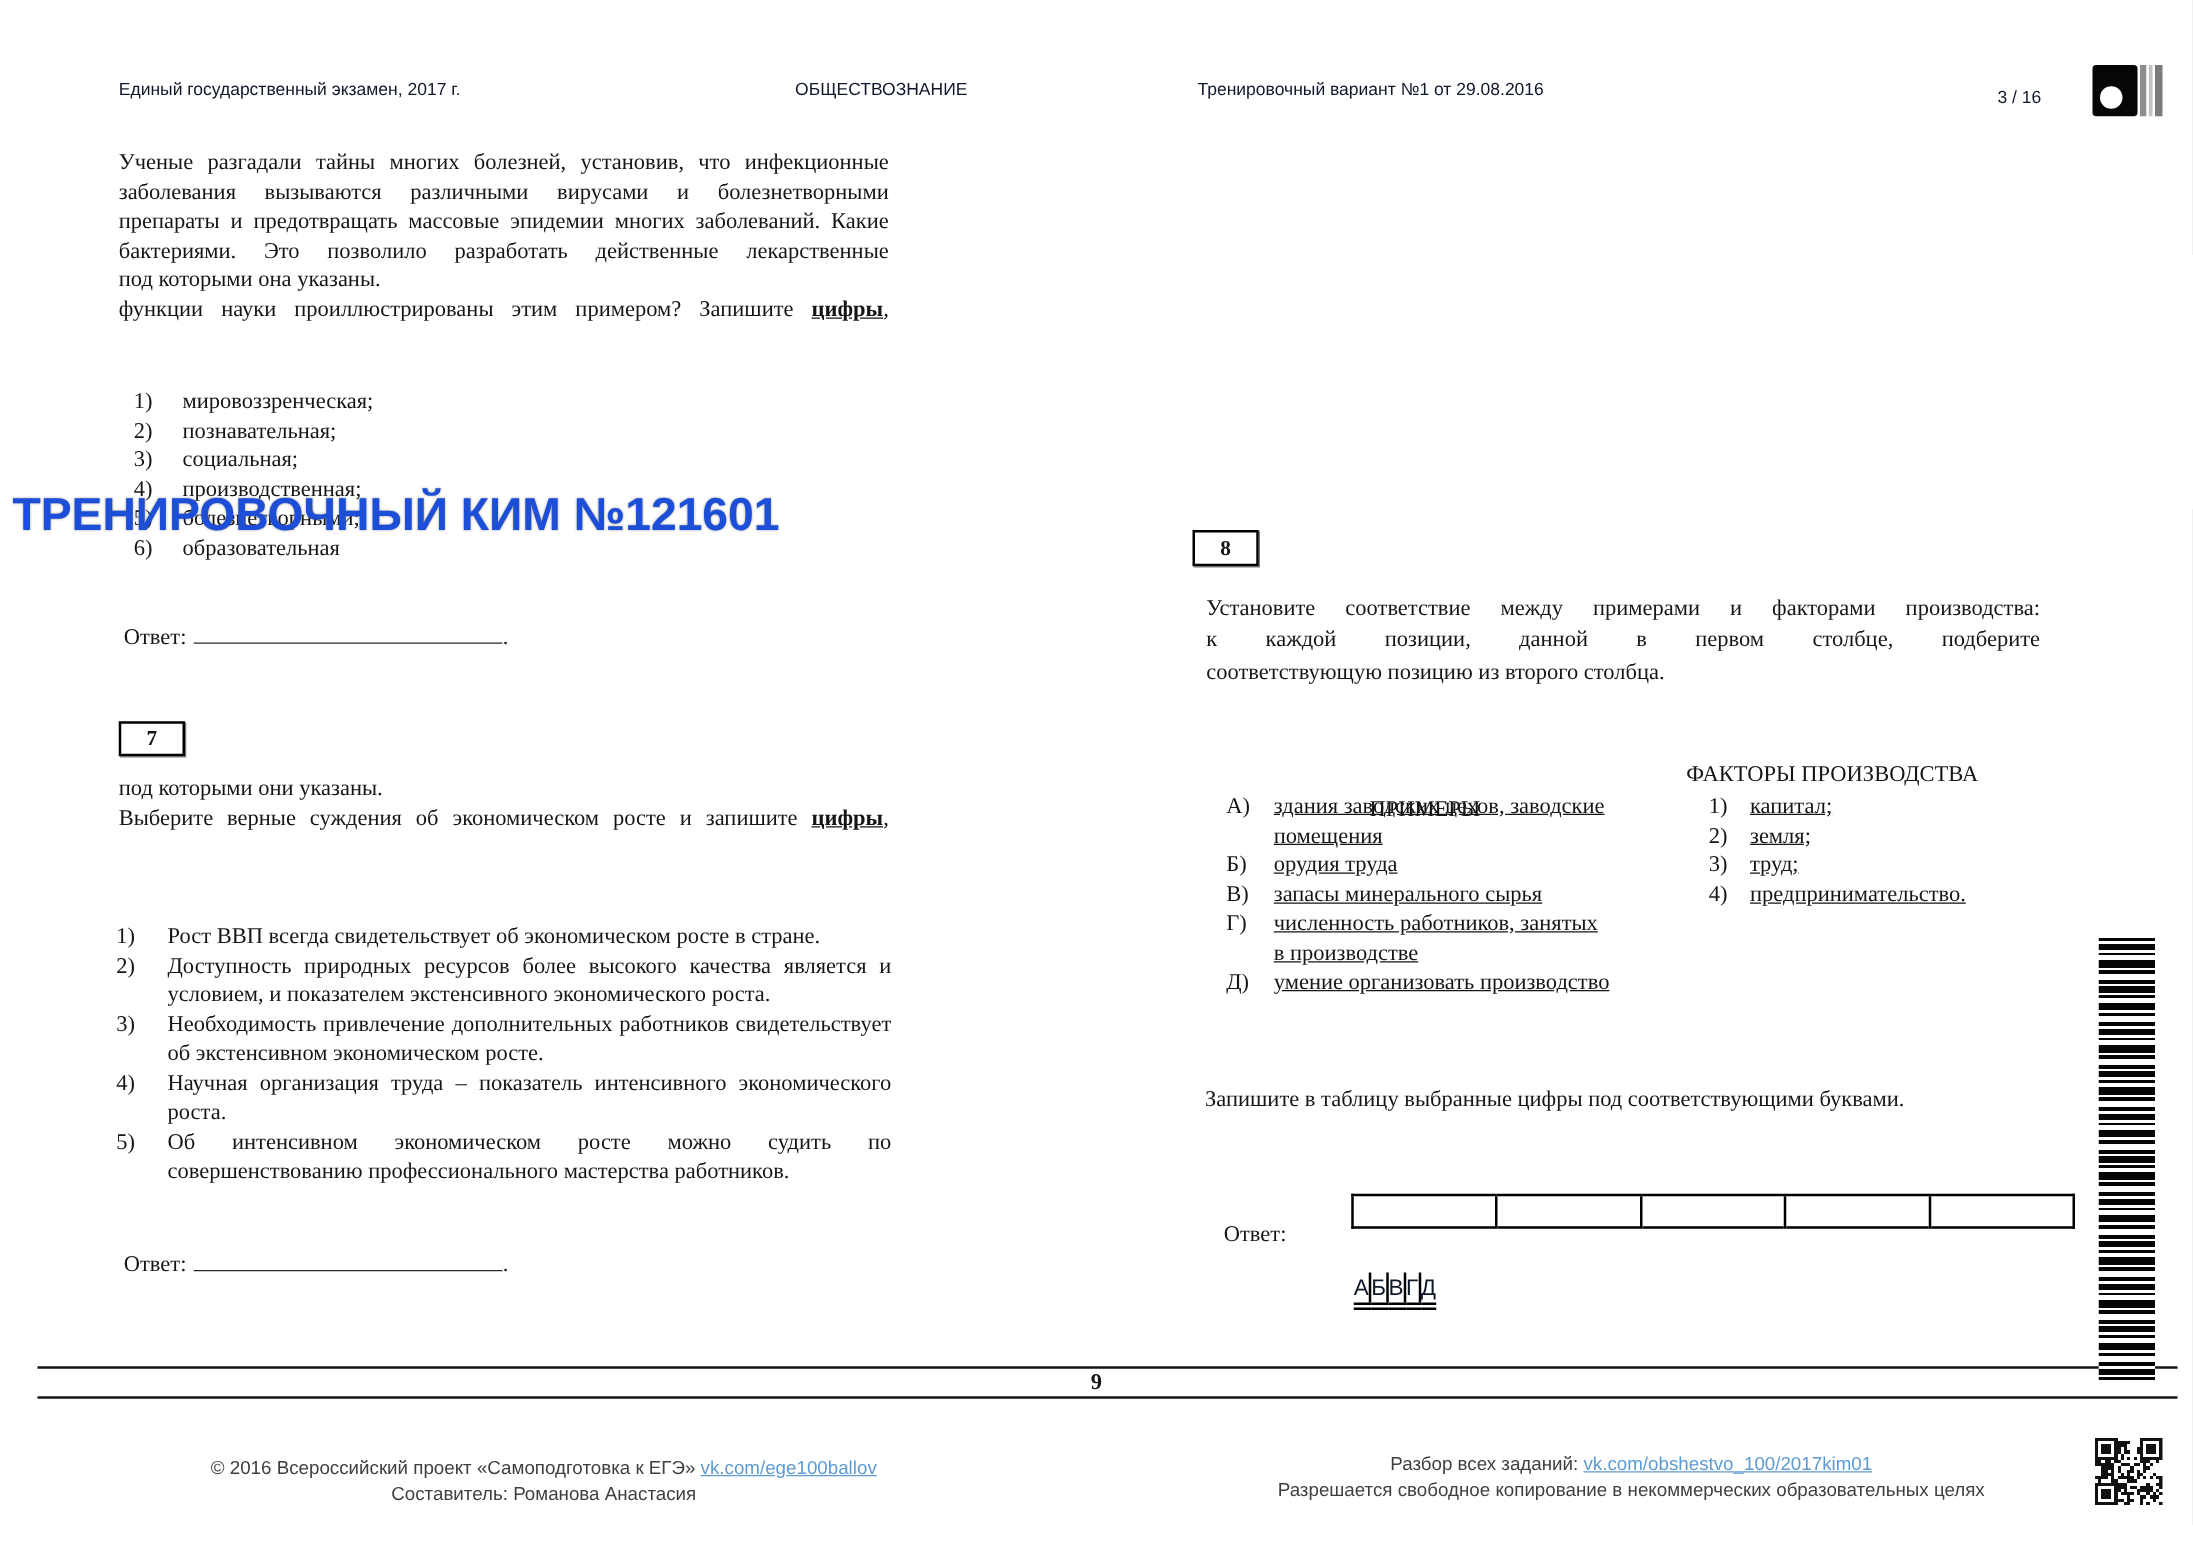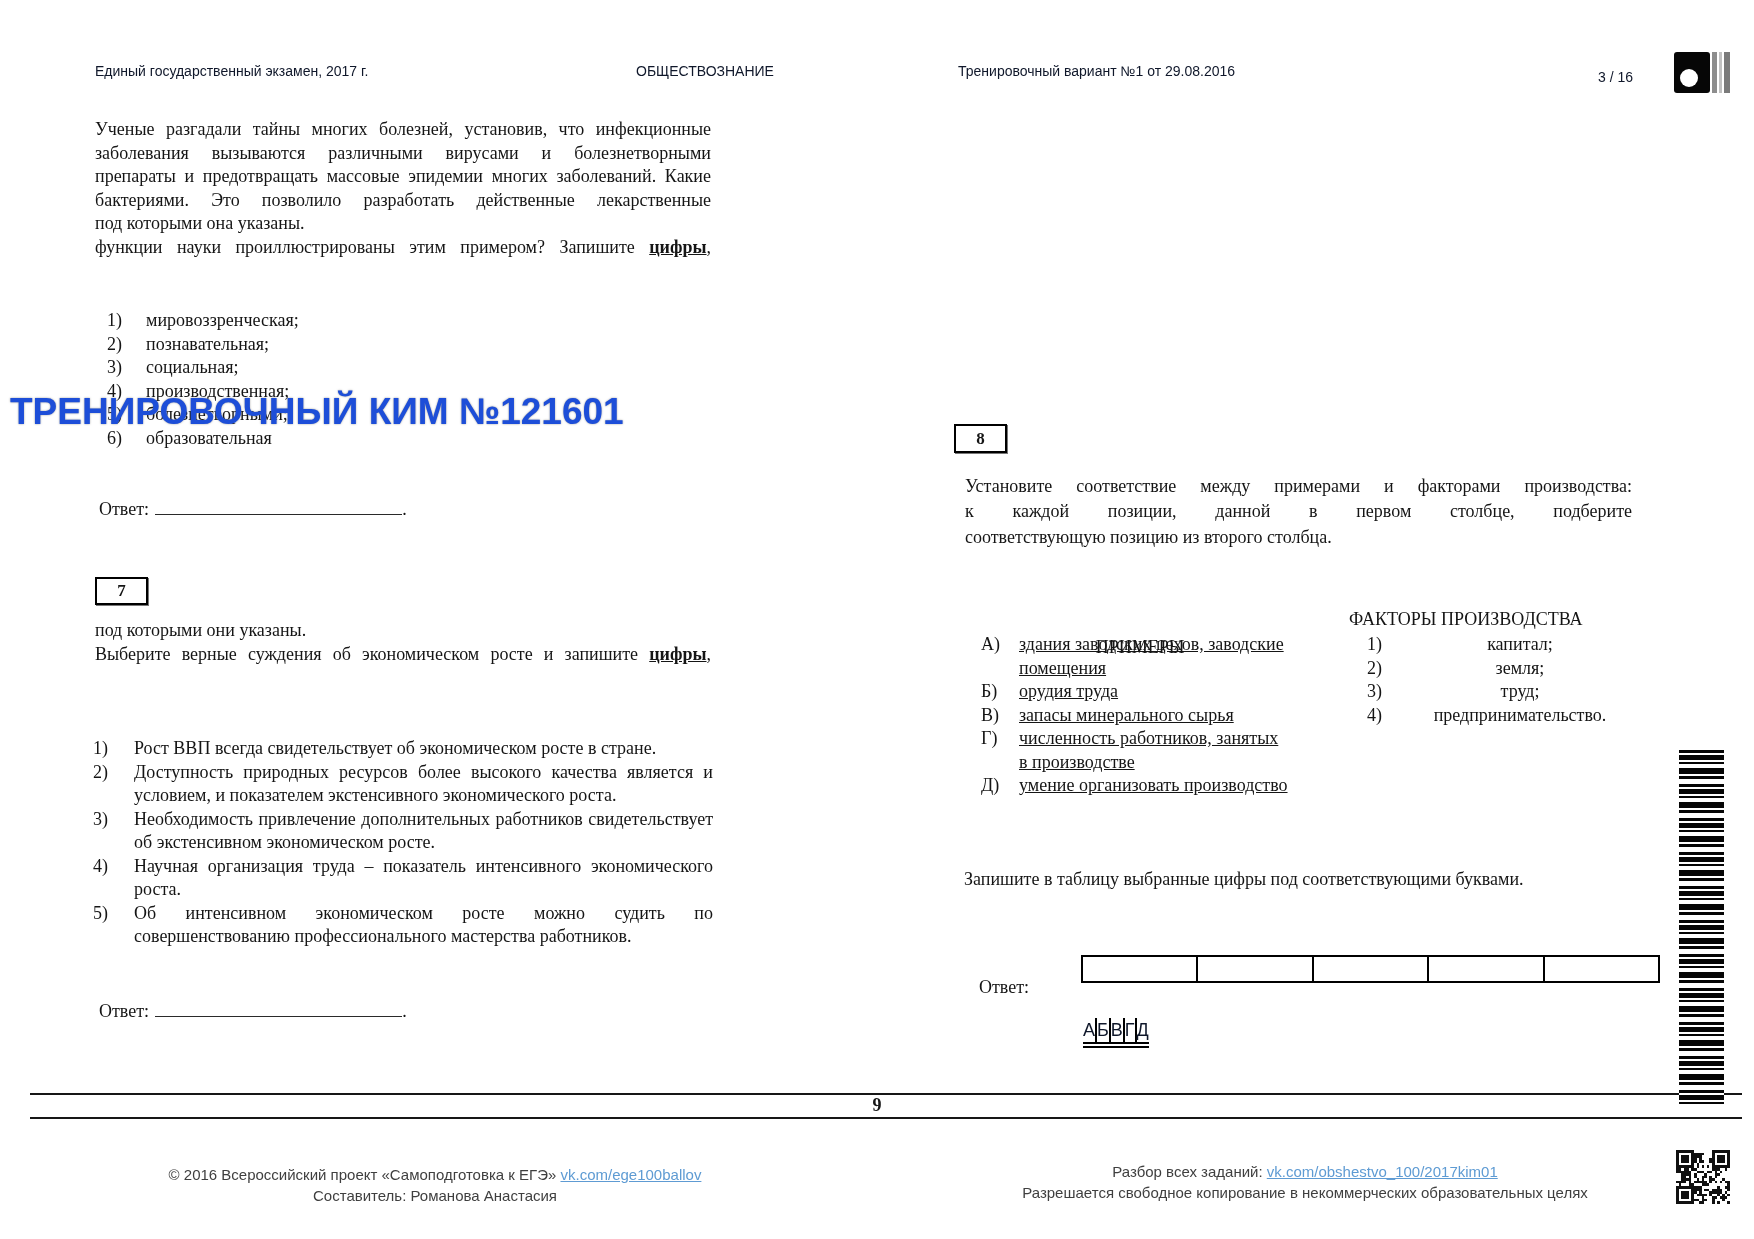--- a/index.html
+++ b/index.html
@@ -44,21 +44,21 @@
   
   #q8-intro{left:965px;top:474px;width:667px;font-size:18px;line-height:25.3px;}
   .colhdr{font-size:18px;white-space:nowrap;}
   #q8-ex-header{left:1040px;top:609px;width:200px;text-align:center;margin-top:28px;}
   #q8-fact-header{left:1349px;top:609px;}
   #q8-examples{left:975px;top:633px;font-size:18px;line-height:23.5px;}
   #q8-examples .num{width:44px;padding-left:6px;box-sizing:border-box;}
   #q8-examples .txt{width:272px;text-align:left;text-decoration:underline;}
   #q8-factors{left:1355px;top:633px;font-size:18px;line-height:23.5px;}
   #q8-factors .num{width:45px;padding-left:12px;box-sizing:border-box;}
-  #q8-factors .txt{width:240px;text-align:center;}
+  #q8-factors .txt{width:240px;text-align:left;text-decoration:underline;}
   #q8-note{left:964px;top:869px;width:680px;font-size:18px;}
   #q8-ans-label{left:979px;top:977px;font-size:18px;}
   
   #q8-table{left:1081px;top:955px;width:579px;border:2px solid #000;border-collapse:collapse;table-layout:fixed;}
   #q8-table td{border-left:2px solid #000;font-size:18px;text-align:center;height:24px;line-height:24px;padding:0;}
   #q8-table td:first-child{border-left:none;}
   #q8-table tr.hdr td{border-bottom:6px double #000;}
   
   #barcode{left:1679px;top:750px;width:45px;height:354px;z-index:3;
     background:repeating-linear-gradient(180deg,

